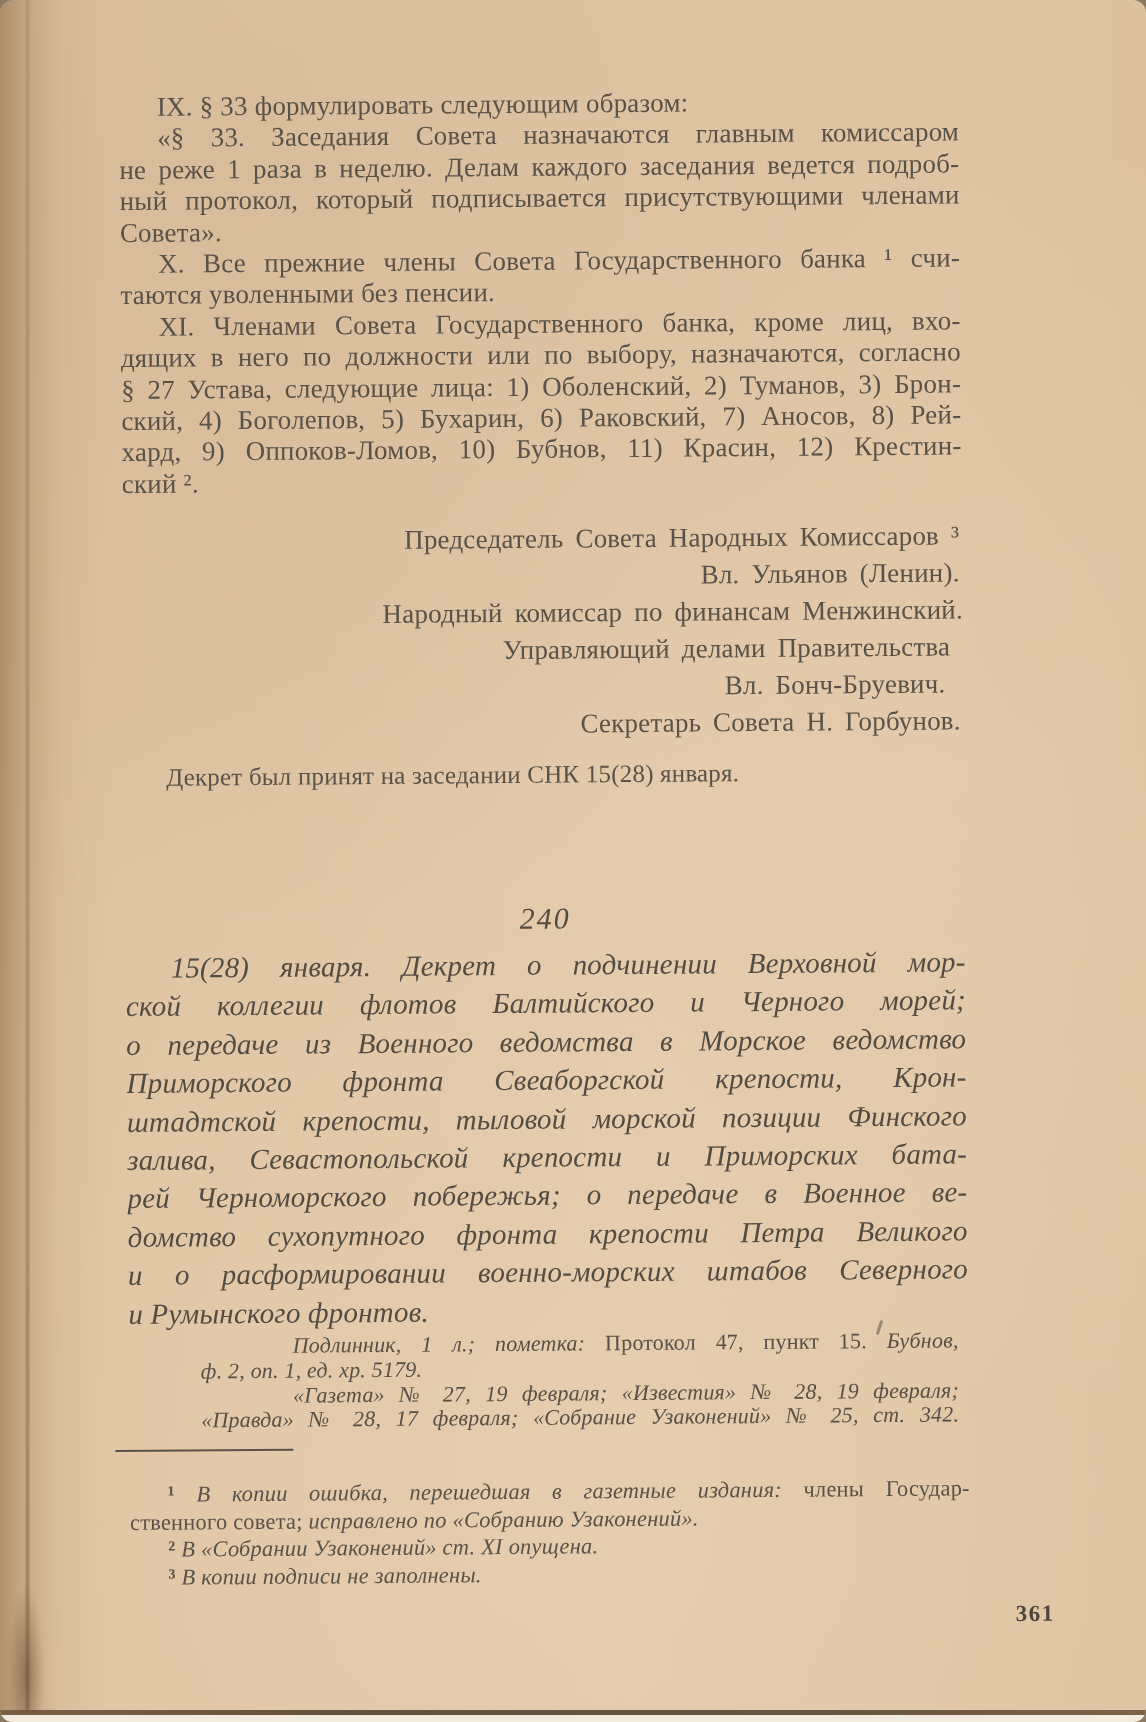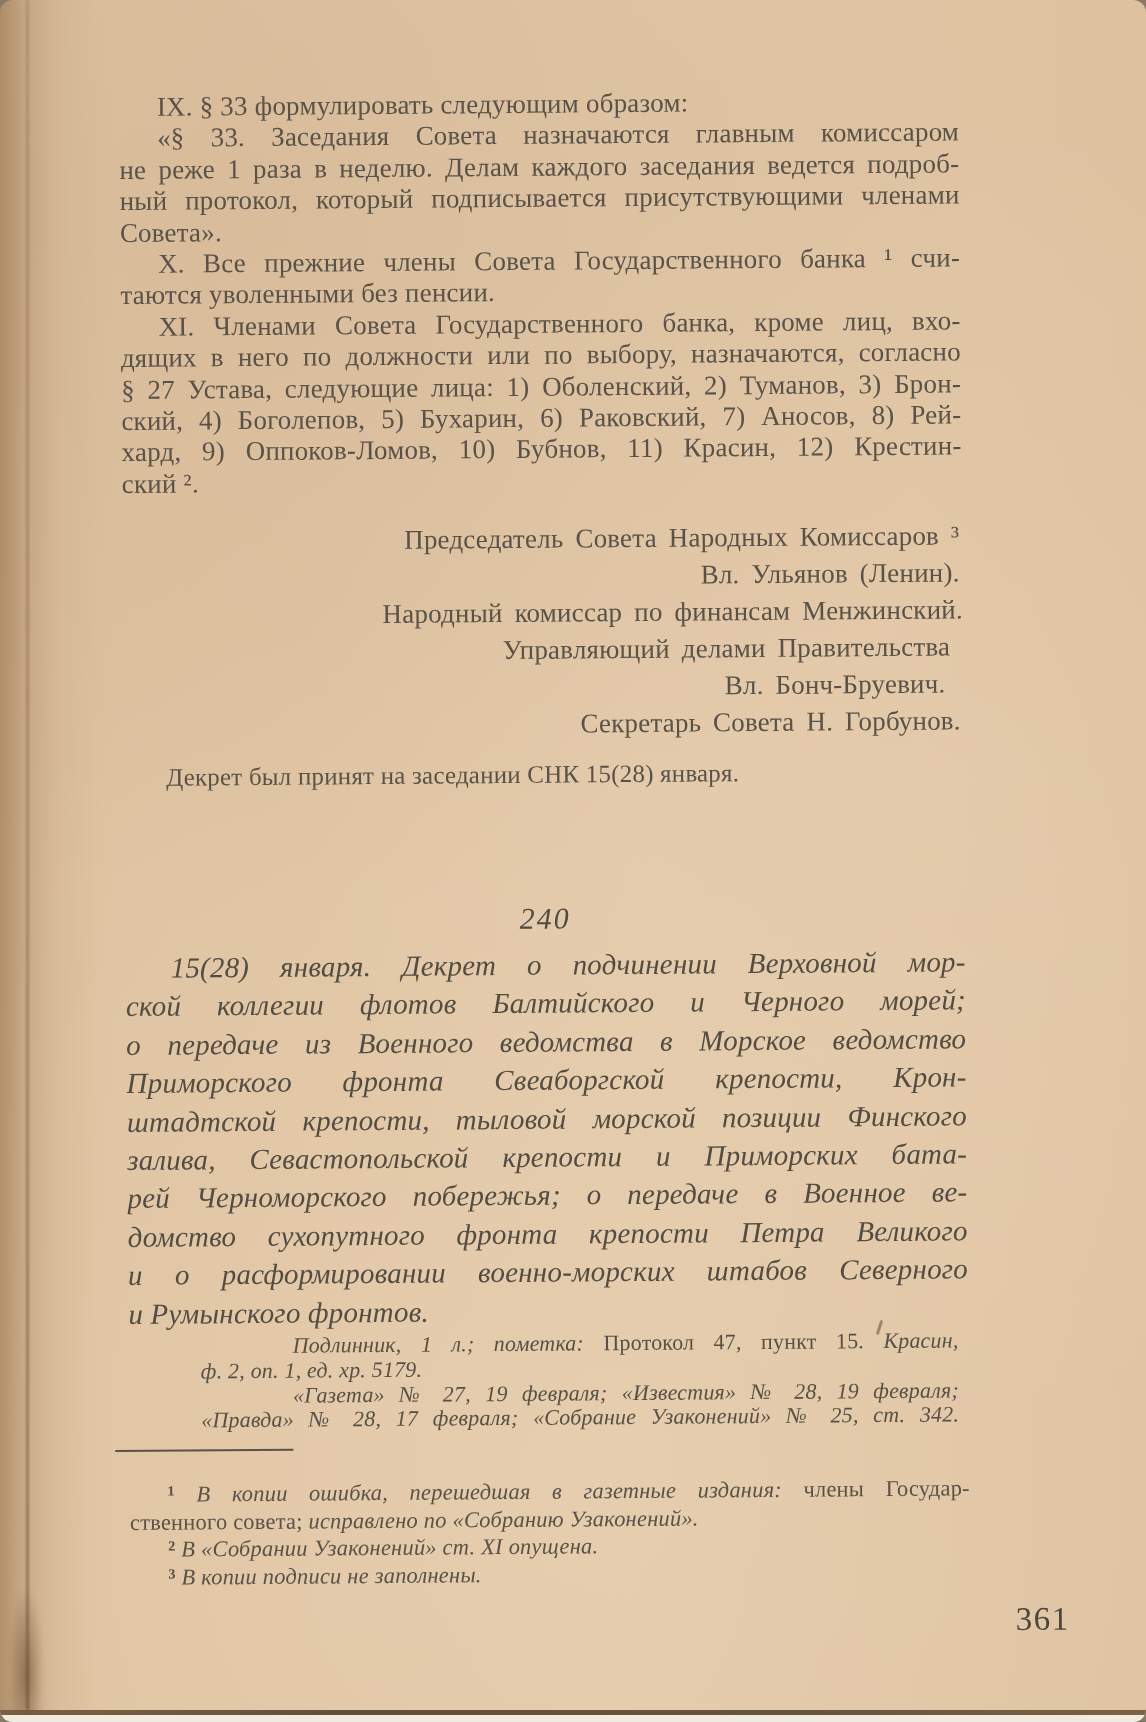--- a/index.html
+++ b/index.html
@@ -64,21 +64,21 @@
 
   
   .footnotes { top:1481px; font-size:22.5px; }
   .fn { height:27.6px; line-height:27.6px; overflow:hidden; }
   .fn-ind { text-indent:38px; }
 
   .it { font-style:italic; }
   .rm { font-style:normal; }
   .mk { font-weight:bold; font-size:1.05em; }
 
-  .pagenum { top:1608px; left:885px; width:80px; font-size:33px; font-weight:normal;
+  .pagenum { top:1608px; left:885px; width:80px; font-size:23px; font-weight:bold;
     letter-spacing:1.5px; color:#4e463c; }
 </style>
 </head>
 <body>
 
 <div class="page">
 
   <div class="gutter"></div>
   <div class="crease"></div>
   <div class="gutter-blotch"></div>
@@ -122,21 +122,21 @@
       <div class="il jl">Приморского фронта Свеаборгской крепости, Крон-</div>
       <div class="il jl">штадтской крепости, тыловой морской позиции Финского</div>
       <div class="il jl">залива, Севастопольской крепости и Приморских бата-</div>
       <div class="il jl">рей Черноморского побережья; о передаче в Военное ве-</div>
       <div class="il jl">домство сухопутного фронта крепости Петра Великого</div>
       <div class="il jl">и о расформировании военно-морских штабов Северного</div>
       <div class="il">и Румынского фронтов.</div>
     </div>
 
     <div class="block source-note">
-      <div class="sn sn-ind jl"><span class="it">Подлинник, 1 л.; пометка:</span><span class="rm"> Протокол 47, пункт 15. </span><span class="it">Красин,</span></div>
+      <div class="sn sn-ind jl"><span class="it">Подлинник, 1 л.; пометка:</span><span class="rm"> Протокол 47, пункт 15. </span><span class="it">Бубнов,</span></div>
       <div class="sn it">ф. 2, оп. 1, ед. хр. 5179.</div>
       <div class="sn sn-ind it jl">«Газета» № 27, 19 февраля; «Известия» № 28, 19 февраля;</div>
       <div class="sn it jl">«Правда» № 28, 17 февраля; «Собрание Узаконений» № 25, ст. 342.</div>
     </div>
 
     <div class="block fnrule"></div>
 
     <div class="block footnotes">
       <div class="fn fn-ind jl">
         <span class="mk">¹</span>

